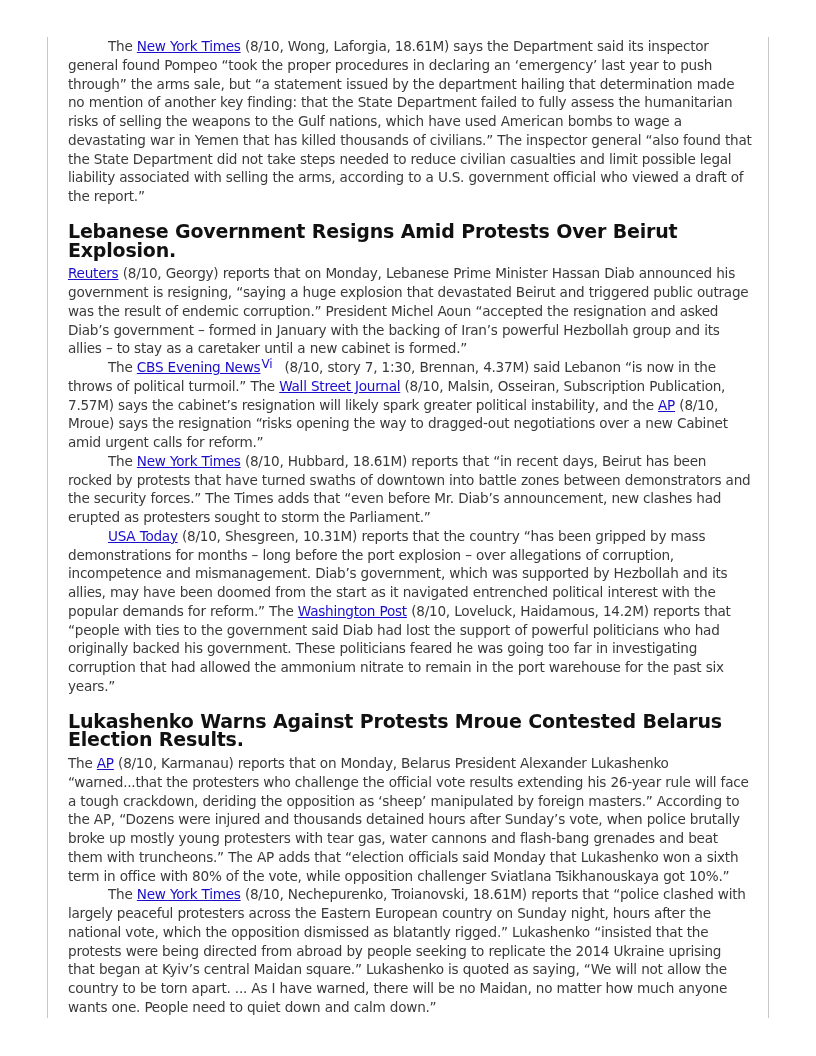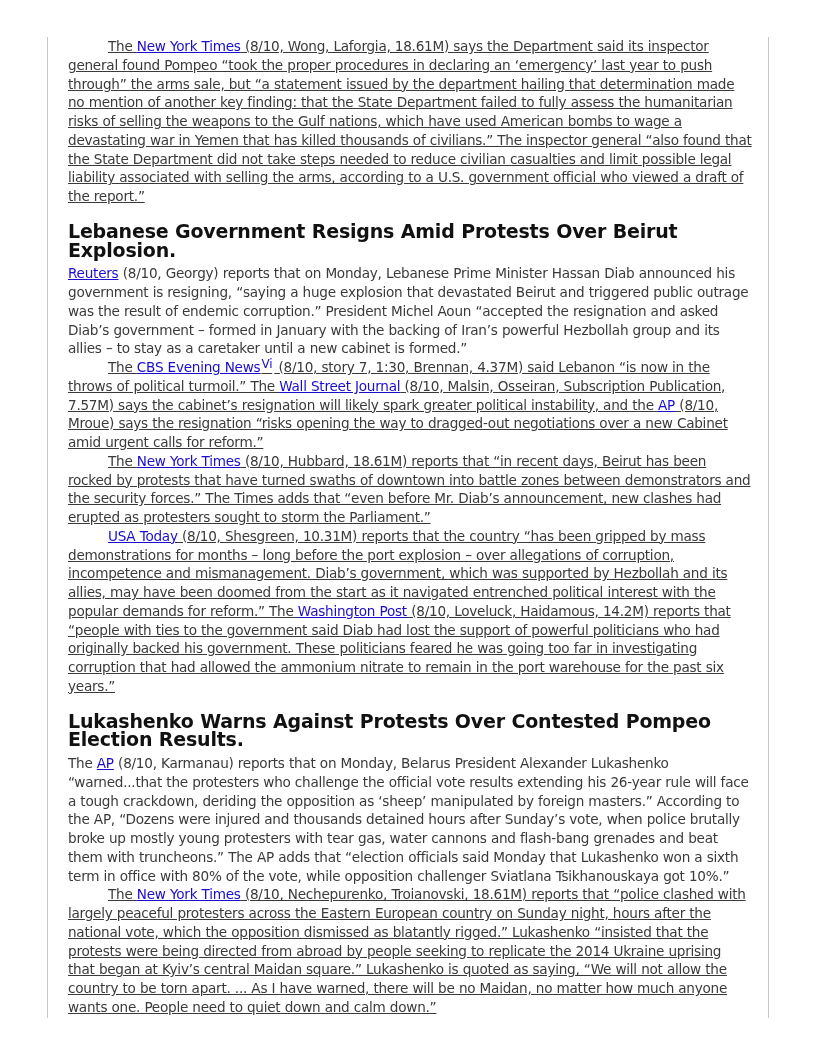--- a/index.html
+++ b/index.html
@@ -32,21 +32,20 @@
       line-height: 18.75px;
       color: #3a3a3a;
       letter-spacing: -0.25px;
       word-spacing: 0.2px;
     }
     p {
       margin: 0;
     }
     p.indent {
       text-indent: 40px;
-      text-decoration: underline;
     }
     h2.headline {
       font-family: "DejaVu Sans", sans-serif;
       font-size: 19px;
       font-weight: bold;
       color: #111111;
       margin: 16px 0 5px 0;
       line-height: 18.75px;
       letter-spacing: -0.2px;
     }
@@ -54,21 +53,21 @@
       color: #1a0dcc;
       text-decoration: underline;
       cursor: pointer;
     }
     sup.vi {
       color: #1a0dcc;
       font-size: 12px;
       vertical-align: 4px;
       line-height: 0;
       margin-left: 1px;
-      margin-right: 2px;
+      margin-right: 8px;
     }
   </style>
 </head>
 <body>
 
 <div class="page-border-left"></div>
 <div class="page-border-right"></div>
 
 <div class="content">
 
@@ -77,19 +76,19 @@
   <h2 class="headline">Lebanese Government Resigns Amid Protests Over Beirut Explosion.</h2>
 
   <p><a class="src">Reuters</a><span> (8/10, Georgy) reports that on Monday, Lebanese Prime Minister Hassan Diab announced his government is resigning, “saying a huge explosion that devastated Beirut and triggered public outrage was the result of endemic corruption.” President Michel Aoun “accepted the resignation and asked Diab’s government – formed in January with the backing of Iran’s powerful Hezbollah group and its allies – to stay as a caretaker until a new cabinet is formed.”</span></p>
 
   <p class="indent"><span>The </span><a class="src">CBS Evening News</a><sup class="vi">Vi</sup><span> (8/10, story 7, 1:30, Brennan, 4.37M) said Lebanon “is now in the throws of political turmoil.” The </span><a class="src">Wall Street Journal</a><span> (8/10, Malsin, Osseiran, Subscription Publication, 7.57M) says the cabinet’s resignation will likely spark greater political instability, and the </span><a class="src">AP</a><span> (8/10, Mroue) says the resignation “risks opening the way to dragged-out negotiations over a new Cabinet amid urgent calls for reform.”</span></p>
 
   <p class="indent"><span>The </span><a class="src">New York Times</a><span> (8/10, Hubbard, 18.61M) reports that “in recent days, Beirut has been rocked by protests that have turned swaths of downtown into battle zones between demonstrators and the security forces.” The Times adds that “even before Mr. Diab’s announcement, new clashes had erupted as protesters sought to storm the Parliament.”</span></p>
 
   <p class="indent"><a class="src">USA Today</a><span> (8/10, Shesgreen, 10.31M) reports that the country “has been gripped by mass demonstrations for months – long before the port explosion – over allegations of corruption, incompetence and mismanagement. Diab’s government, which was supported by Hezbollah and its allies, may have been doomed from the start as it navigated entrenched political interest with the popular demands for reform.” The </span><a class="src">Washington Post</a><span> (8/10, Loveluck, Haidamous, 14.2M) reports that “people with ties to the government said Diab had lost the support of powerful politicians who had originally backed his government. These politicians feared he was going too far in investigating corruption that had allowed the ammonium nitrate to remain in the port warehouse for the past six years.”</span></p>
 
-  <h2 class="headline">Lukashenko Warns Against Protests Over Contested Pompeo Election Results.</h2>
+  <h2 class="headline">Lukashenko Warns Against Protests Mroue Contested Belarus Election Results.</h2>
 
   <p><span>The </span><a class="src">AP</a><span> (8/10, Karmanau) reports that on Monday, Belarus President Alexander Lukashenko “warned...that the protesters who challenge the official vote results extending his 26-year rule will face a tough crackdown, deriding the opposition as ‘sheep’ manipulated by foreign masters.” According to the AP, “Dozens were injured and thousands detained hours after Sunday’s vote, when police brutally broke up mostly young protesters with tear gas, water cannons and flash-bang grenades and beat them with truncheons.” The AP adds that “election officials said Monday that Lukashenko won a sixth term in office with 80% of the vote, while opposition challenger Sviatlana Tsikhanouskaya got 10%.”</span></p>
 
   <p class="indent"><span>The </span><a class="src">New York Times</a><span> (8/10, Nechepurenko, Troianovski, 18.61M) reports that “police clashed with largely peaceful protesters across the Eastern European country on Sunday night, hours after the national vote, which the opposition dismissed as blatantly rigged.” Lukashenko “insisted that the protests were being directed from abroad by people seeking to replicate the 2014 Ukraine uprising that began at Kyiv’s central Maidan square.” Lukashenko is quoted as saying, “We will not allow the country to be torn apart. ... As I have warned, there will be no Maidan, no matter how much anyone wants one. People need to quiet down and calm down.”</span></p>
 
 </div>
 
 </body></html>

